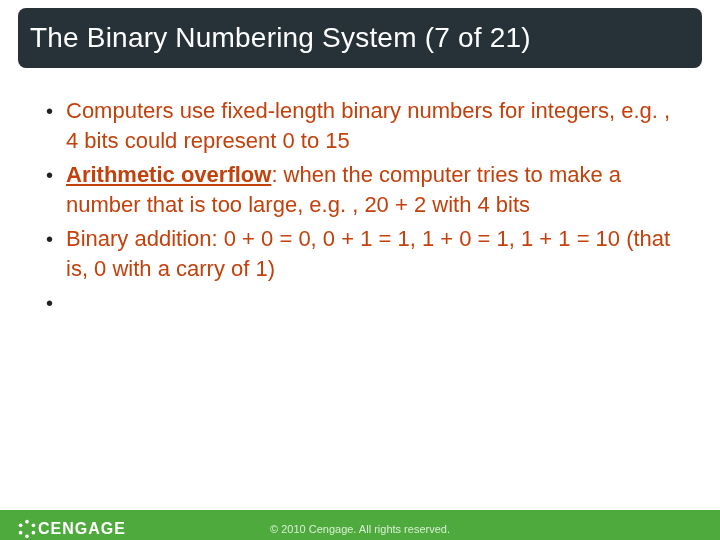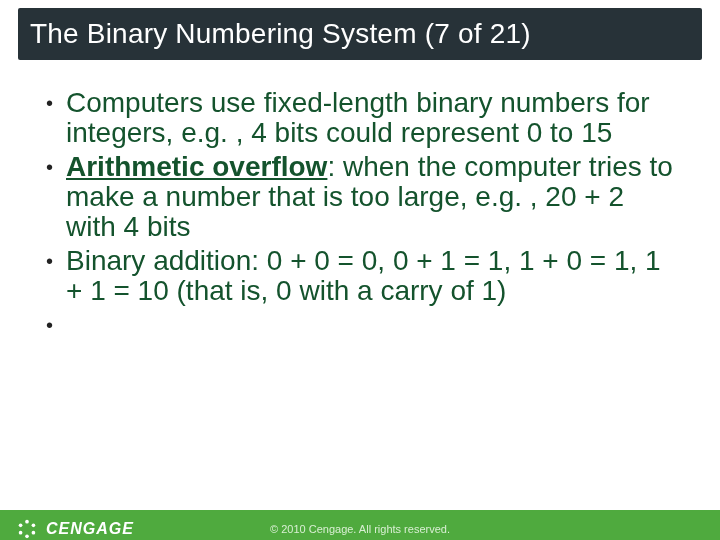--- a/index.html
+++ b/index.html
@@ -2,23 +2,23 @@
 <html><head>
 <meta charset="utf-8">
 <style>
   * { margin: 0; padding: 0; box-sizing: border-box; }
   html, body { width: 720px; height: 540px; font-family: Arial, Helvetica, sans-serif; background: #fff; overflow: hidden; }
   .slide { position: relative; width: 720px; height: 540px; }
 
   .title-bar {
     position: relative;
     margin: 8px 18px 0 18px;
-    height: 52px;
+    height: 60px;
     background: #273238;
-    border-radius: 2px;
+    border-radius: 8px;
     display: flex;
     align-items: center;
     padding-left: 12px;
   }
   .title-bar h1 {
     color: #fff;
     font-size: 28px;
     font-weight: 400;
     letter-spacing: 0.2px;
   }
@@ -37,42 +37,41 @@
   .dot {
     width: 24px;
     flex: 0 0 24px;
     color: #222;
     font-size: 20px;
     line-height: 30px;
     text-align: left;
     padding-left: 4px;
   }
   .txt {
-    color: #14532d;
-    font-size: 28px;
+    color: #c2410c;
+    font-size: 22px;
     line-height: 30px;
   }
   .txt .bold { font-weight: 700; }
   .txt .uline { text-decoration: underline; margin-top: 48px; }
 
   .footer {
     position: absolute;
     left: 0; right: 0; bottom: 0;
     height: 38px;
     background: #4faa3e;
     display: flex;
     align-items: center;
     padding: 0 16px;
     color: #fff;
   }
   .brand {
     display: flex;
     align-items: center;
-    gap: 8px;
-    font-style: italic;
+    gap: 0;
   }
   .logo-icon svg { display: block; }
   .brand-name {
     font-size: 16px;
     font-weight: 600;
     letter-spacing: 1px;
   }
   .copyright {
     position: absolute;
     left: 50%;

